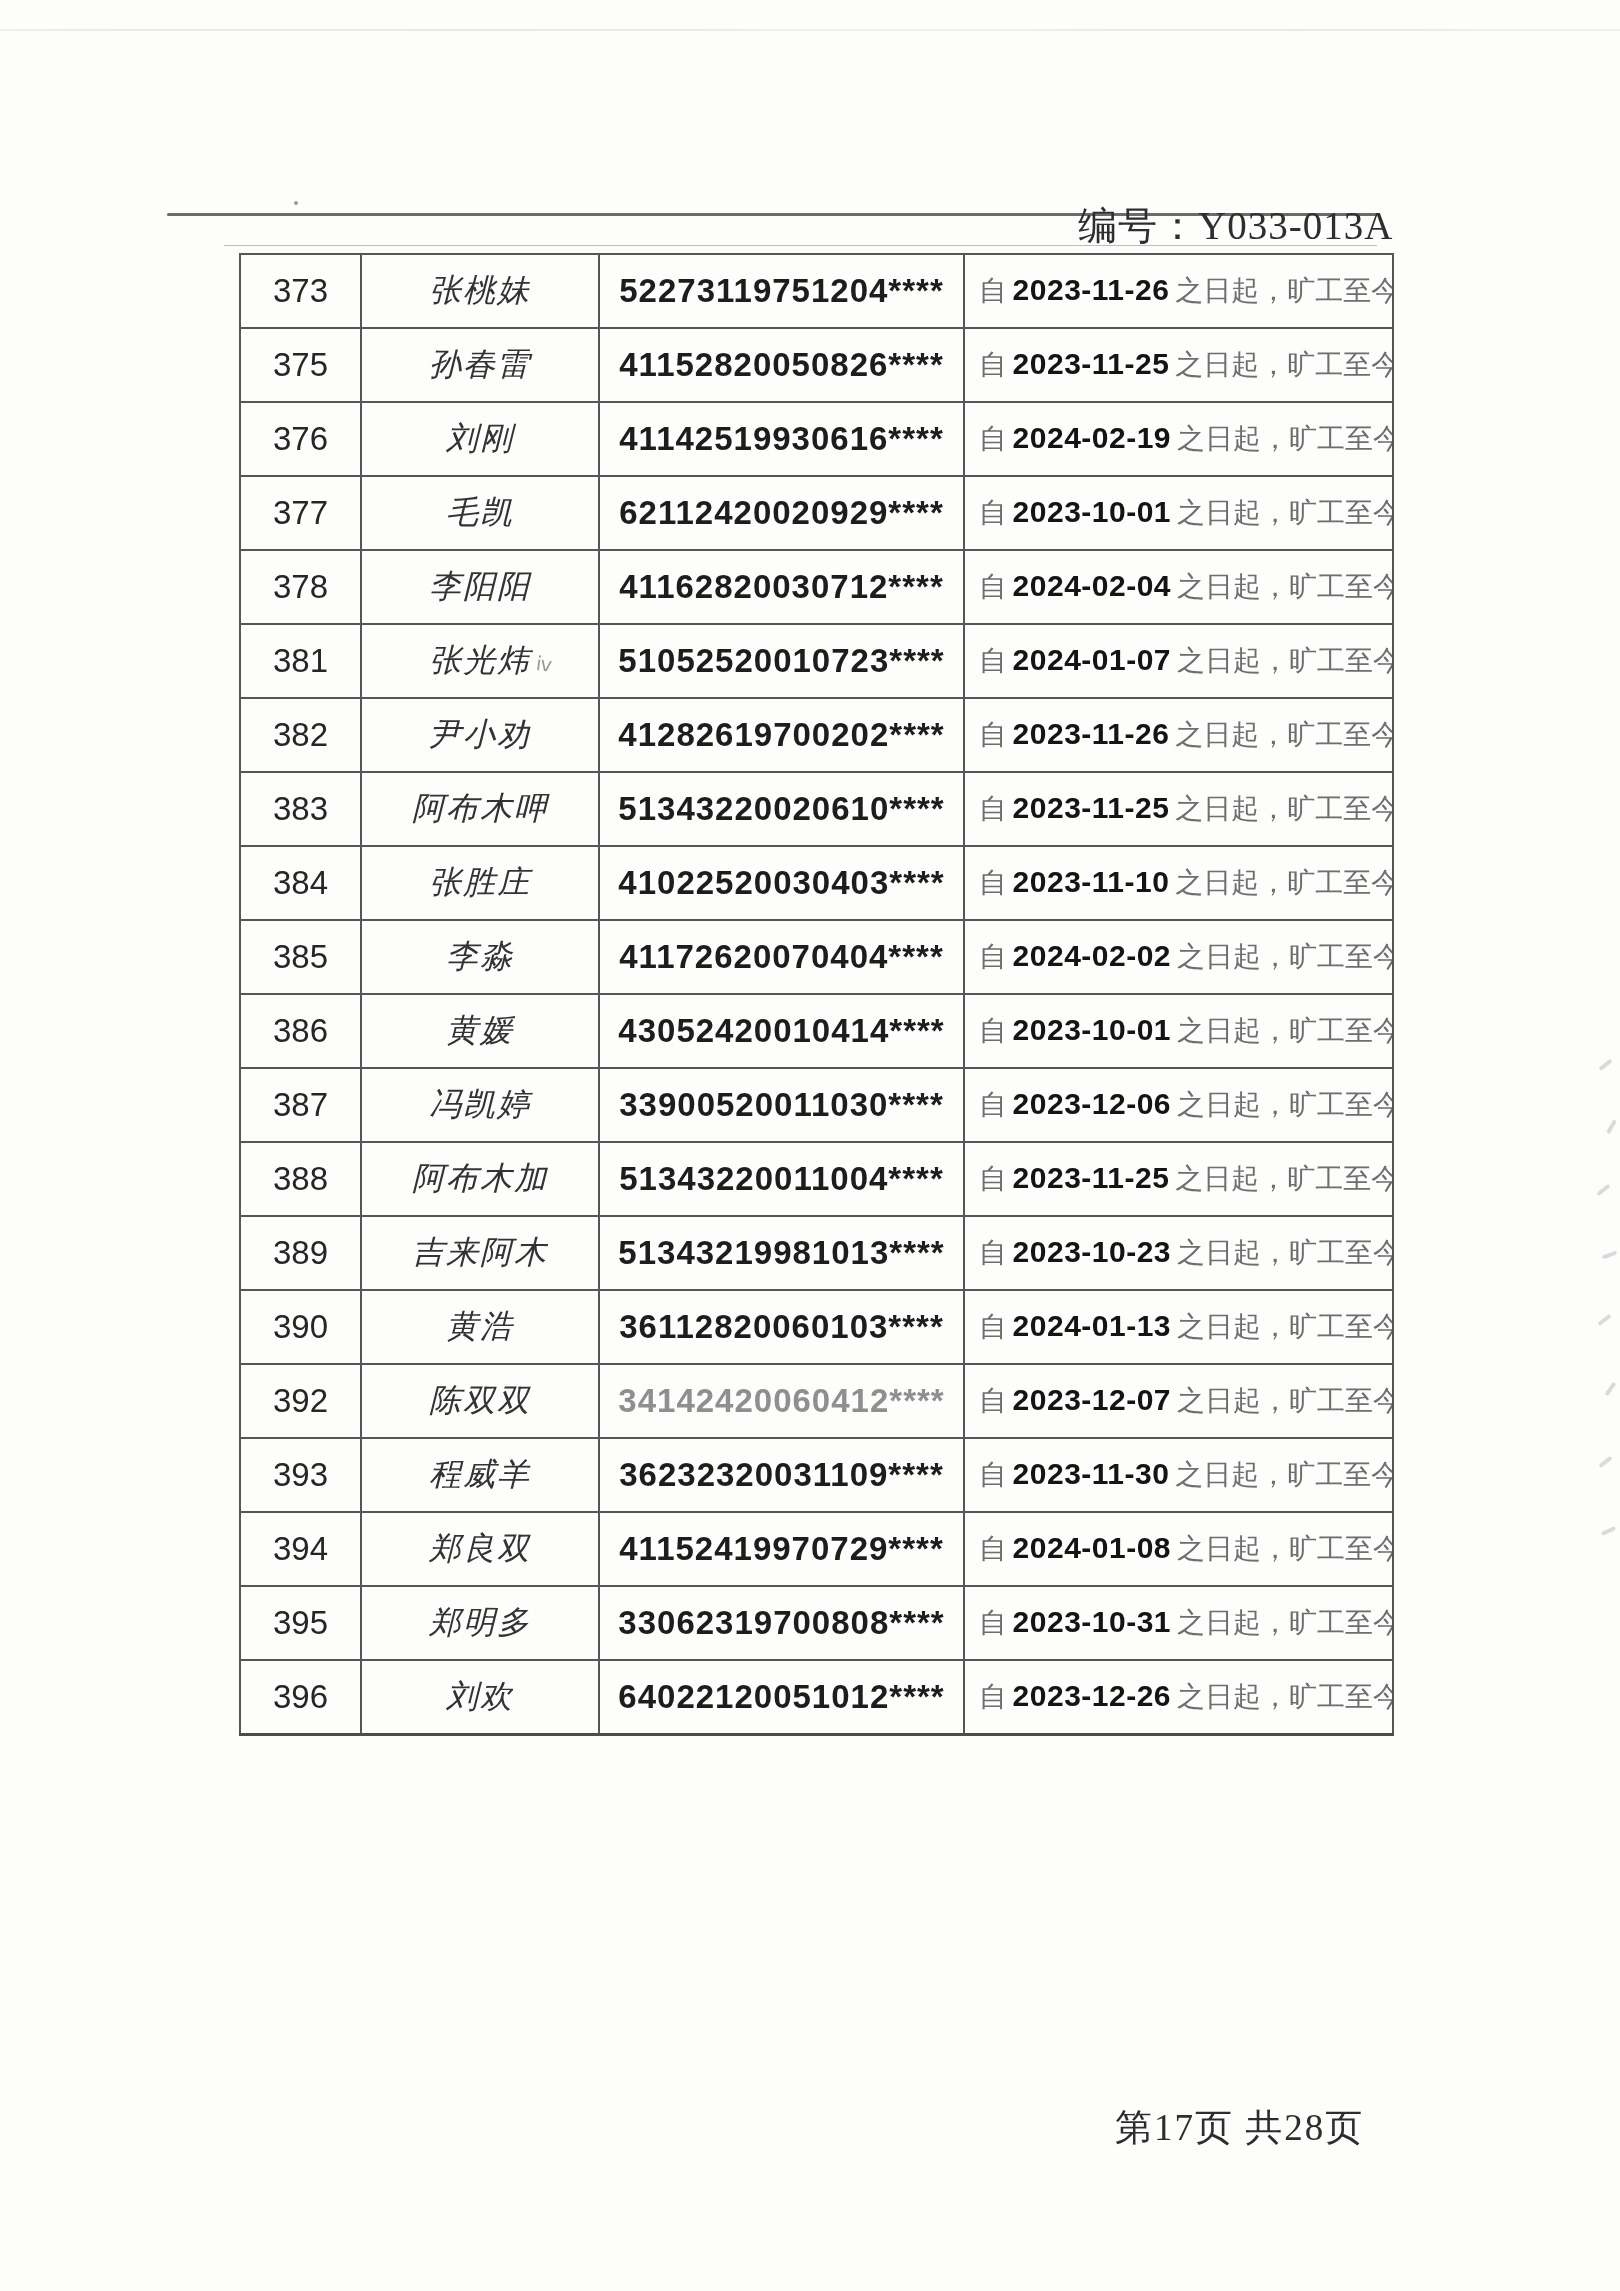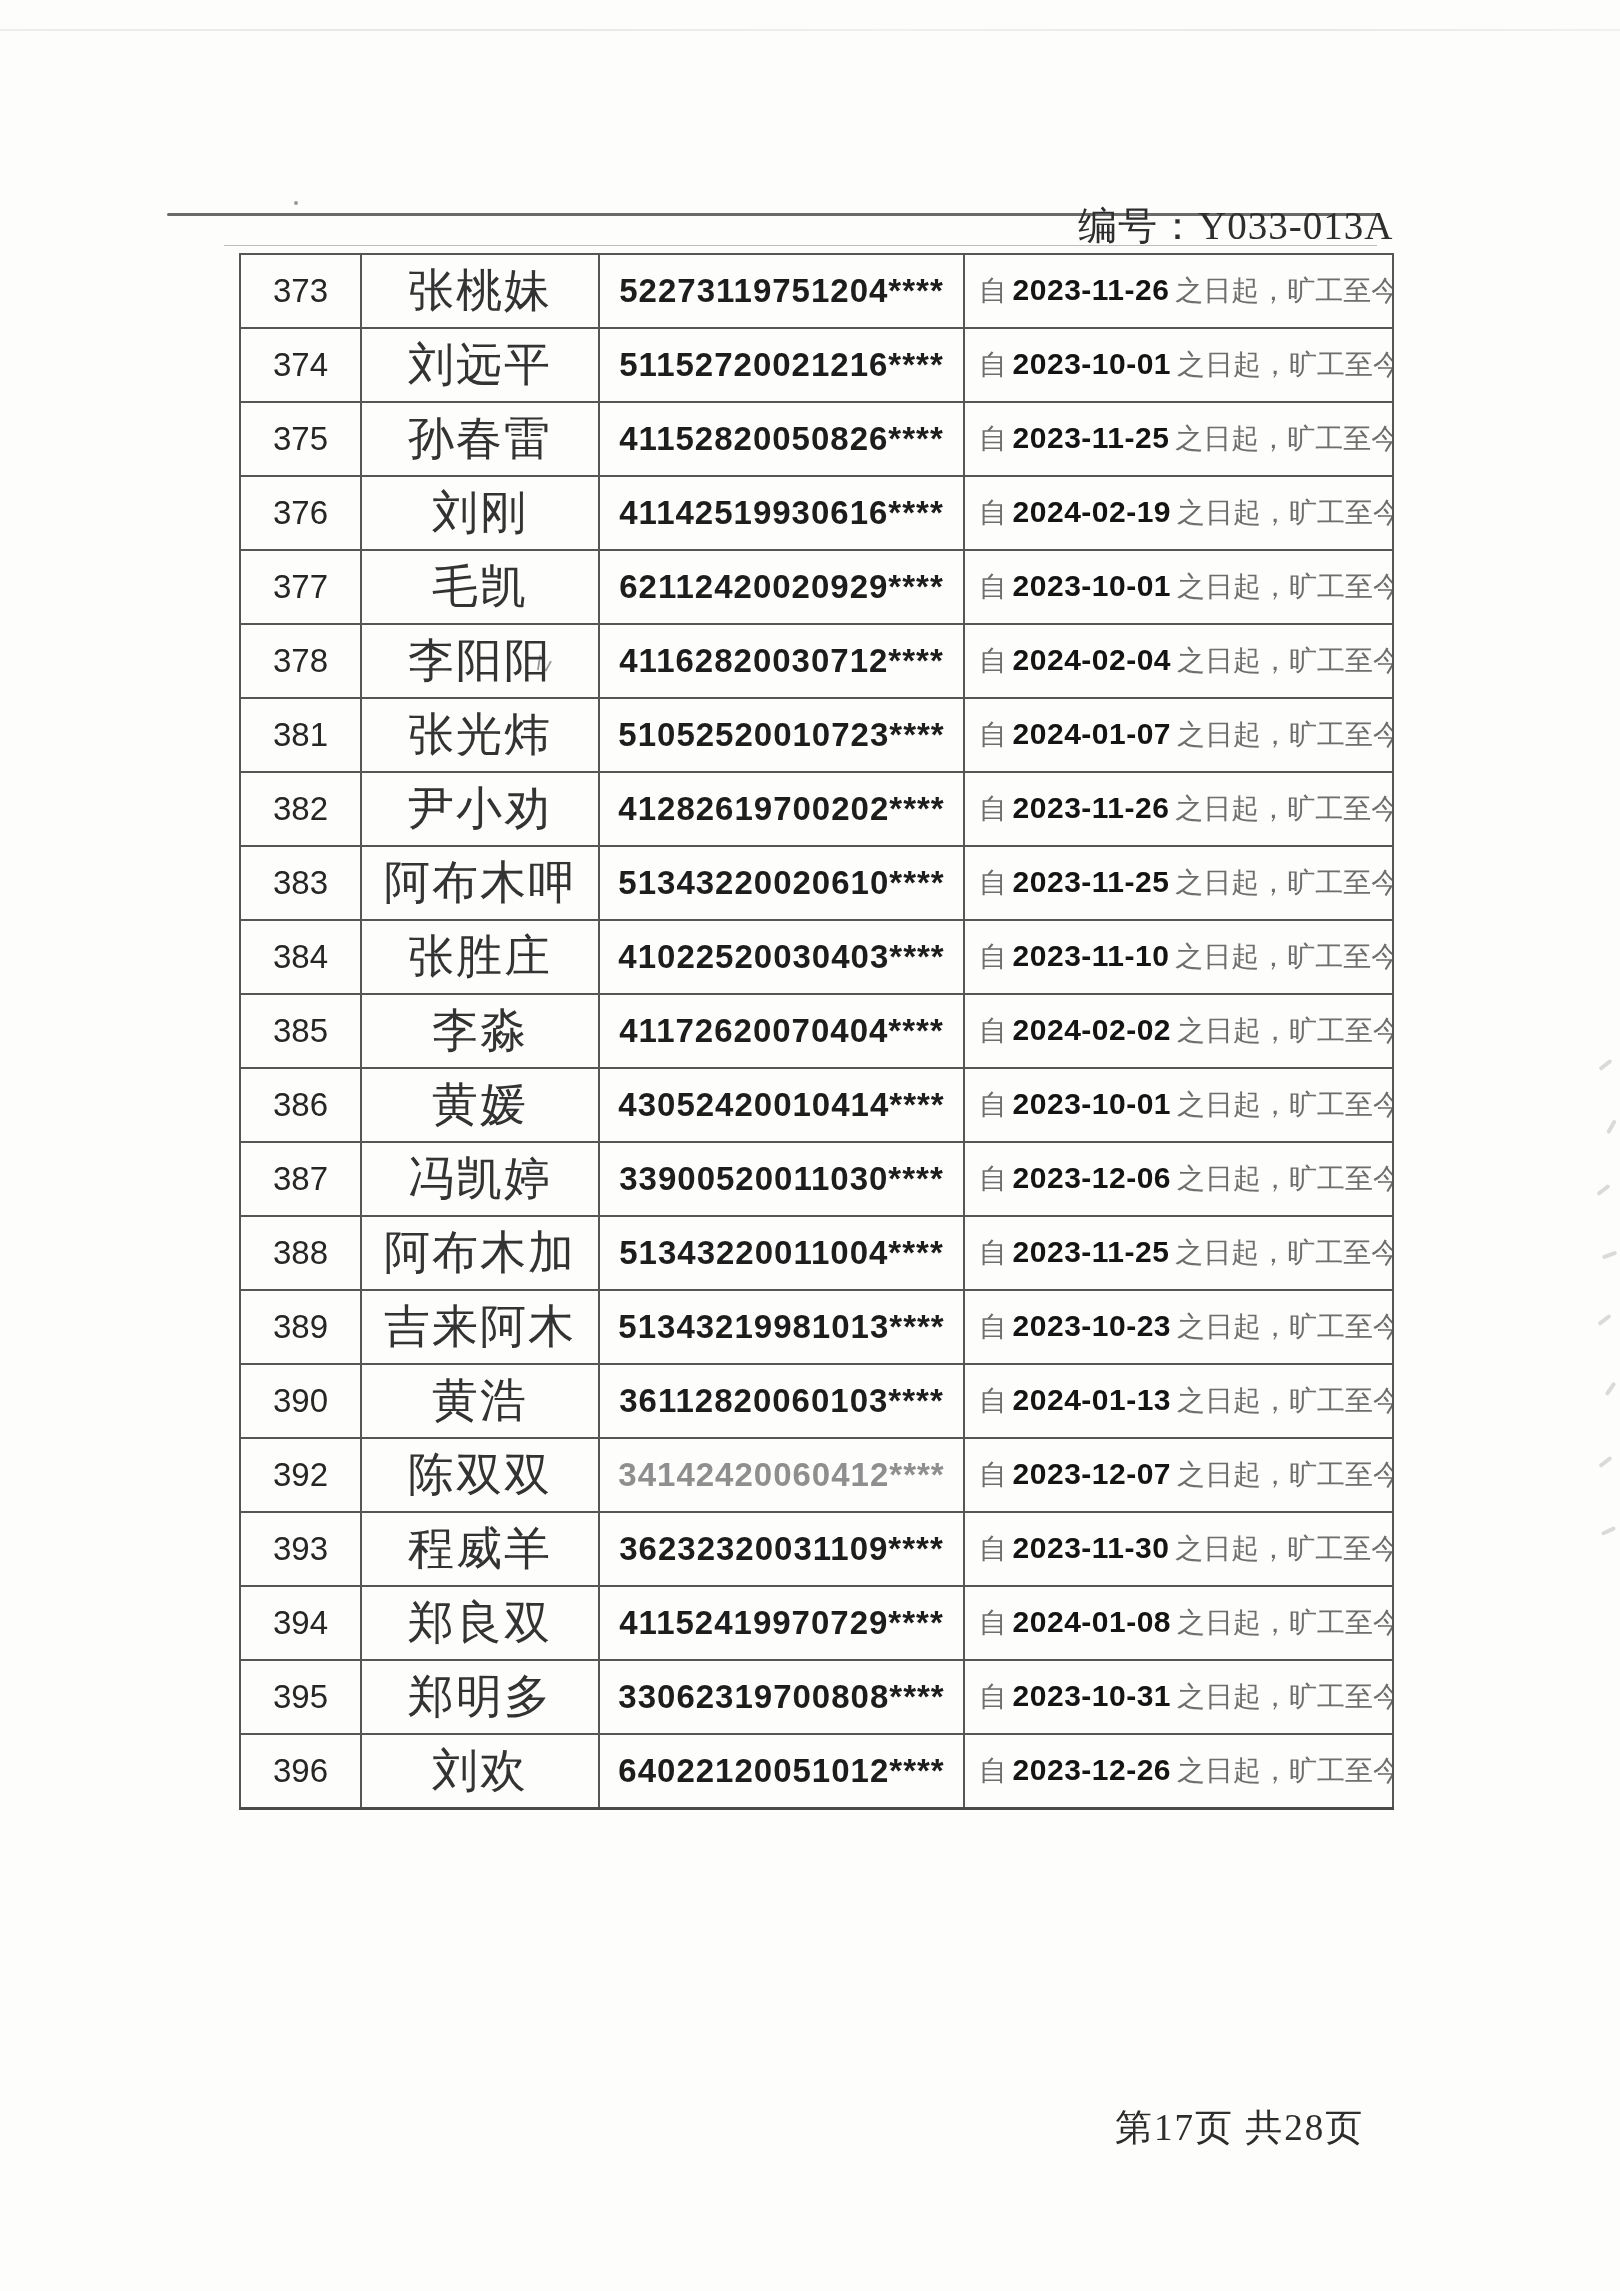--- a/index.html
+++ b/index.html
@@ -80,21 +80,21 @@
   col.c-date{width:429px;}
 
   td.no{
     text-align:center;
     font-family:"Liberation Sans","DejaVu Sans",sans-serif;
     font-size:33px;color:#262626;
   }
   td.name{
     text-align:center;
     font-family:"Liberation Serif","DejaVu Serif",serif;
-    font-size:46px;color:#333;letter-spacing:2px;
+    font-size:32px;color:#333;letter-spacing:2px;font-style:italic;
   }
   td.id{
     text-align:center;
     font-family:"Liberation Sans","DejaVu Sans",sans-serif;
     font-size:33px;font-weight:700;color:#1d1d1d;letter-spacing:1px;
   }
   td.id.dim{color:var(--dim);}
   td.date{
     text-align:left;padding-left:13.7px;
     font-size:28px;color:var(--muted);
@@ -143,28 +143,20 @@
     <tbody>
         <tr>
     <td class="no">373</td>
     <td class="name">张桃妹</td>
     <td class="id">52273119751204****</td>
     <td class="date">
       <span class="prefix">自</span><span class="d">2023-11-26</span><span class="suffix">之日起，旷工至今</span>
     </td>
   </tr>
         <tr>
-    <td class="no">374</td>
-    <td class="name">刘远平</td>
-    <td class="id">51152720021216****</td>
-    <td class="date">
-      <span class="prefix">自</span><span class="d">2023-10-01</span><span class="suffix">之日起，旷工至今</span>
-    </td>
-  </tr>
-        <tr>
     <td class="no">375</td>
     <td class="name">孙春雷</td>
     <td class="id">41152820050826****</td>
     <td class="date">
       <span class="prefix">自</span><span class="d">2023-11-25</span><span class="suffix">之日起，旷工至今</span>
     </td>
   </tr>
         <tr>
     <td class="no">376</td>
     <td class="name">刘刚</td>

